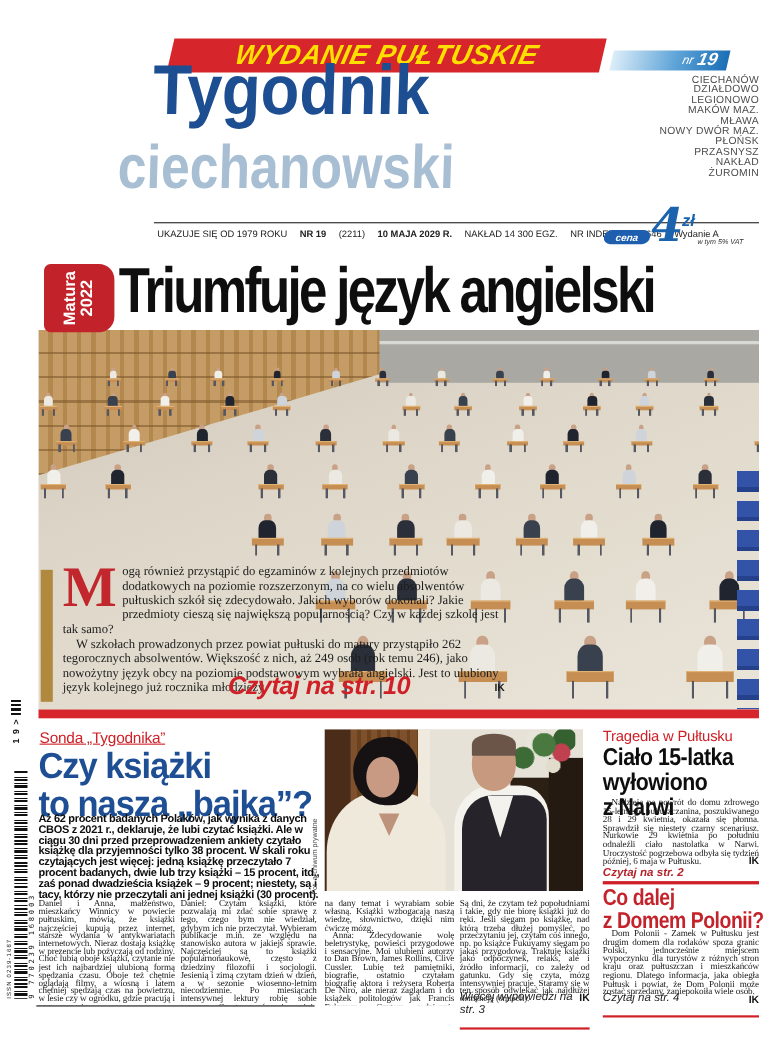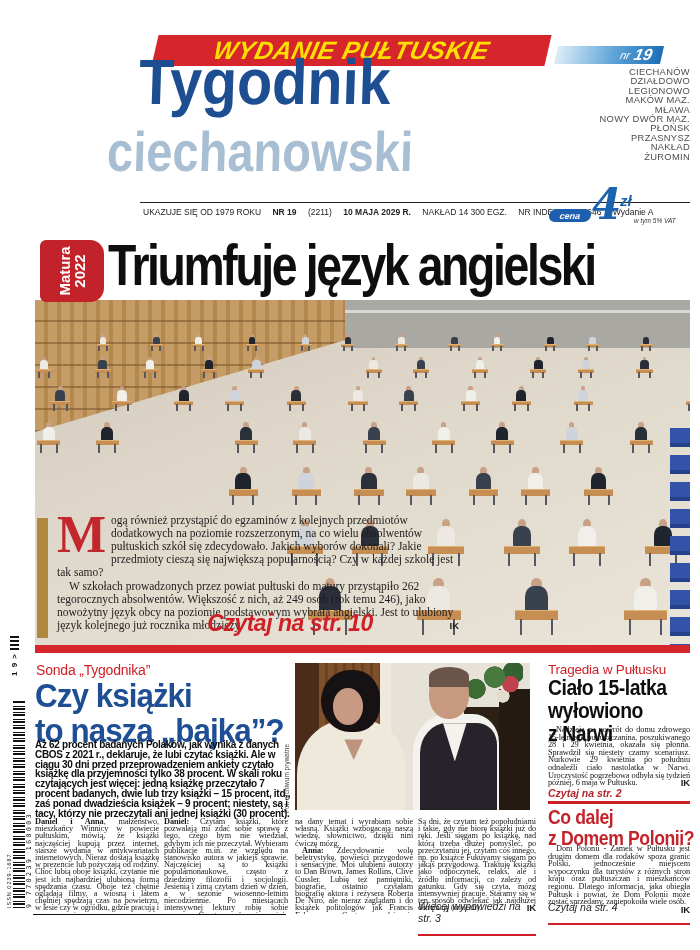--- a/index.html
+++ b/index.html
@@ -69,30 +69,30 @@
   .drop-cap{float:left;font-size:52px;line-height:42px;padding-right:5px;color:#c1272d;
             font-family:"Liberation Serif",serif;font-weight:bold;}
   .photo-story .p2{text-indent:12px;margin-top:1px;}
   .author{float:right;font-weight:bold;font-size:9.5px;font-family:"Liberation Sans",sans-serif;}
   .read-more-10{position:absolute;left:130px;top:310px;width:250px;text-align:center;z-index:6;
                 font-size:23px;font-style:italic;font-weight:bold;color:#cf2027;letter-spacing:-.5px;}
   .red-bar{left:35px;top:645px;width:655px;height:8px;background:#d6252b;}
 
   
   .kicker{font-size:14px;color:#cf2027;letter-spacing:-.2px;}
-  .survey-kicker{left:36px;top:662px;}
+  .survey-kicker{left:36px;top:662px;text-decoration:underline;}
   .survey-h{left:35px;top:678px;font-weight:bold;color:#1e4e94;font-size:33px;line-height:35px;
             letter-spacing:-1px;white-space:nowrap;transform:scaleX(.95);transform-origin:left top;}
   .survey-lead{left:35px;top:740px;width:258px;font-size:10px;line-height:9.8px;font-weight:bold;
                letter-spacing:-.3px;color:#0d0d0d;}
   .newscol{position:absolute;top:818px;height:96px;overflow:hidden;font-family:"Liberation Serif",serif;
            font-size:8.3px;line-height:7.2px;letter-spacing:-.1px;color:#181818;text-align:justify;}
   .newscol p{margin:0;}
   .newscol p+p{text-indent:7px;}
-  .lead-in{font-weight:bold;}
+  .lead-in{font-weight:normal;}
   .col1{left:35px;width:124px;}
   .col2{left:164px;width:124px;}
   .col3{left:295px;width:118px;}
   .col4{left:418px;width:118px;}
   .divider-left{left:33px;top:914px;width:253px;height:1px;background:#111;}
 
   .photo2-credit{left:283px;top:663px;width:10px;height:150px;writing-mode:vertical-rl;
                  transform:rotate(180deg);font-size:6.5px;color:#444;}
   .photo2{left:295px;top:663px;width:235px;height:147px;overflow:hidden;background:#e7e2d8;}
   .p2{position:absolute;}

